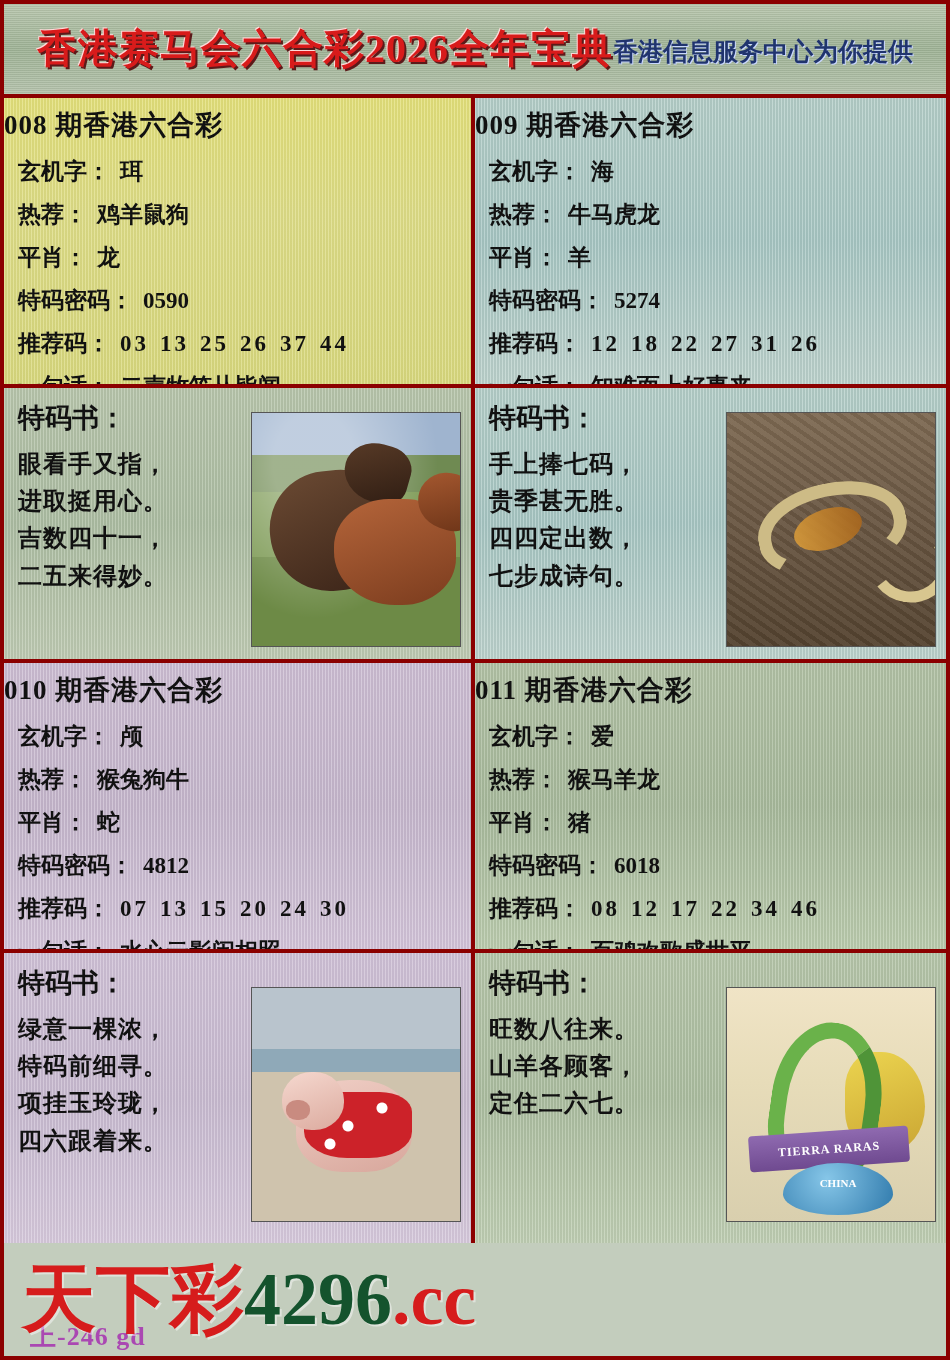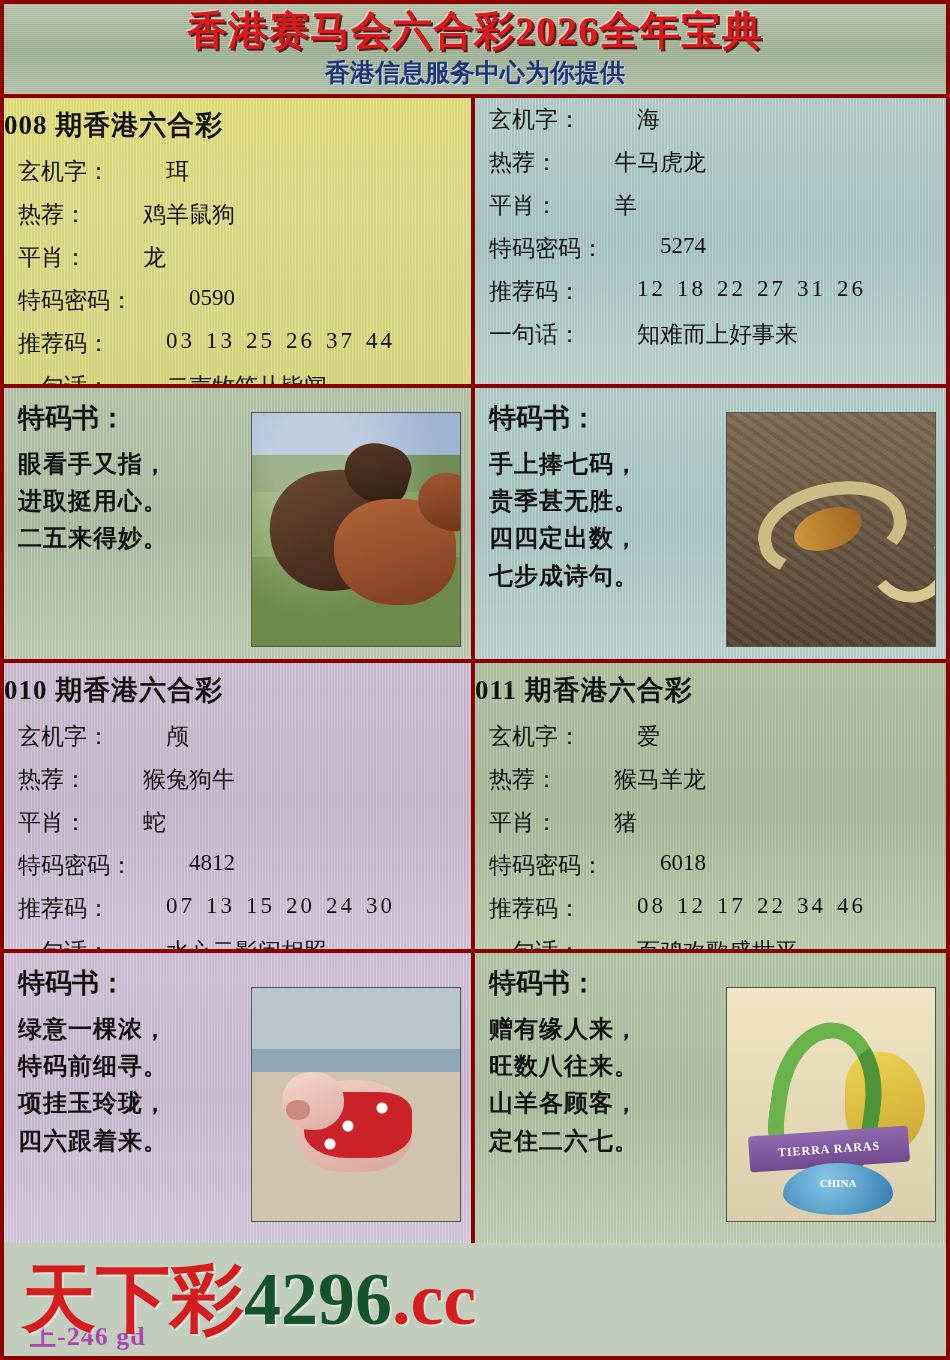--- a/index.html
+++ b/index.html
@@ -17,21 +17,21 @@
     border: 4px solid #8b0000;
     background: #c3cdbd;
   }
   
   .header {
     height: 94px;
     border-bottom: 4px solid #8b0000;
     background:
       repeating-linear-gradient(0deg, rgba(255,255,255,0.10) 0px, rgba(255,255,255,0.10) 1px, rgba(0,0,0,0.05) 1px, rgba(0,0,0,0.05) 2px),
       linear-gradient(180deg,#b9c7ae 0%, #9fb396 50%, #b5c3ac 100%);
-    display:flex; flex-direction:column; align-items:center; justify-content:center;
+    display:flex; flex-direction:row; align-items:center; justify-content:center;
     position: relative;
   }
   .header-title {
     font-size: 40px;
     font-weight: bold;
     color: #d81b1b;
     letter-spacing: 1px;
     line-height: 1.05;
     text-shadow: 2px 2px 0 #5c1a1a, -1px -1px 0 #ffd9d9;
     font-family: "Liberation Serif", "DejaVu Serif", serif;
@@ -94,25 +94,24 @@
   .issue-title {
     text-align:left;
     font-size: 27px;
     font-weight: bold;
     color: #111;
     padding: 9px 0 7px;
     letter-spacing: 1px;
   }
   .rows { padding: 0 14px; }
   .row {
-    display:flex; align-items:flex-start;
-    font-size: 23px; font-weight: normal; color:#111;
+    display:flex; align-items:center;
+    font-size: 23px; font-weight: bold; color:#111;
     padding: 6px 0;
     white-space: nowrap;
-    gap: 46px;
   }
   .row .lbl { flex: none; }
   .row .val { margin-left: 10px; }
   .nums { letter-spacing: 3px; }
   .nums span { margin-right: 11px; }
 
   
   .book {
     display: flex;
     height: 100%;
@@ -311,20 +310,21 @@
           <span class="val nums"><span>03</span><span>13</span><span>25</span><span>26</span><span>37</span><span>44</span></span>
         </div>
         <div class="row">
           <span class="lbl">一句话：</span>
           <span class="val">二声牧笛从皆闻</span>
         </div>
       </div>
     </div>
 
     <div class="cell tex-teal b-b">
+      <div class="issue-title">009 期香港六合彩</div>
       <div class="rows">
         <div class="row">
           <span class="lbl">玄机字：</span>
           <span class="val">海</span>
         </div>
         <div class="row">
           <span class="lbl">热荐：</span>
           <span class="val">牛马虎龙</span>
         </div>
         <div class="row">
@@ -345,20 +345,21 @@
         </div>
       </div>
     </div>
 
     <div class="cell tex-green b-r b-b">
       <div class="book">
         <div class="book-text">
           <div class="book-title">特码书：</div>
           <div class="book-line">眼看手又指，</div>
           <div class="book-line">进取挺用心。</div>
+          <div class="book-line">吉数四十一，</div>
           <div class="book-line">二五来得妙。</div>
         </div>
         <div class="book-img img-horses">
           <div class="horse-a"></div>
           <div class="horse-b"></div>
         </div>
       </div>
     </div>
 
     <div class="cell tex-teal b-b">
@@ -451,21 +452,20 @@
           <div class="pig-dress"></div>
           <div class="pig-head"></div>
         </div>
       </div>
     </div>
 
     <div class="cell tex-green3">
       <div class="book">
         <div class="book-text">
           <div class="book-title">特码书：</div>
-          <div class="book-line">赠有缘人来，</div>
           <div class="book-line">旺数八往来。</div>
           <div class="book-line">山羊各顾客，</div>
           <div class="book-line">定住二六七。</div>
         </div>
         <div class="book-img img-dragon">
           <div class="dragon-y"></div>
           <div class="dragon-s"></div>
           <div class="dragon-banner">TIERRA RARAS</div>
           <div class="dragon-globe">CHINA</div>
         </div>

